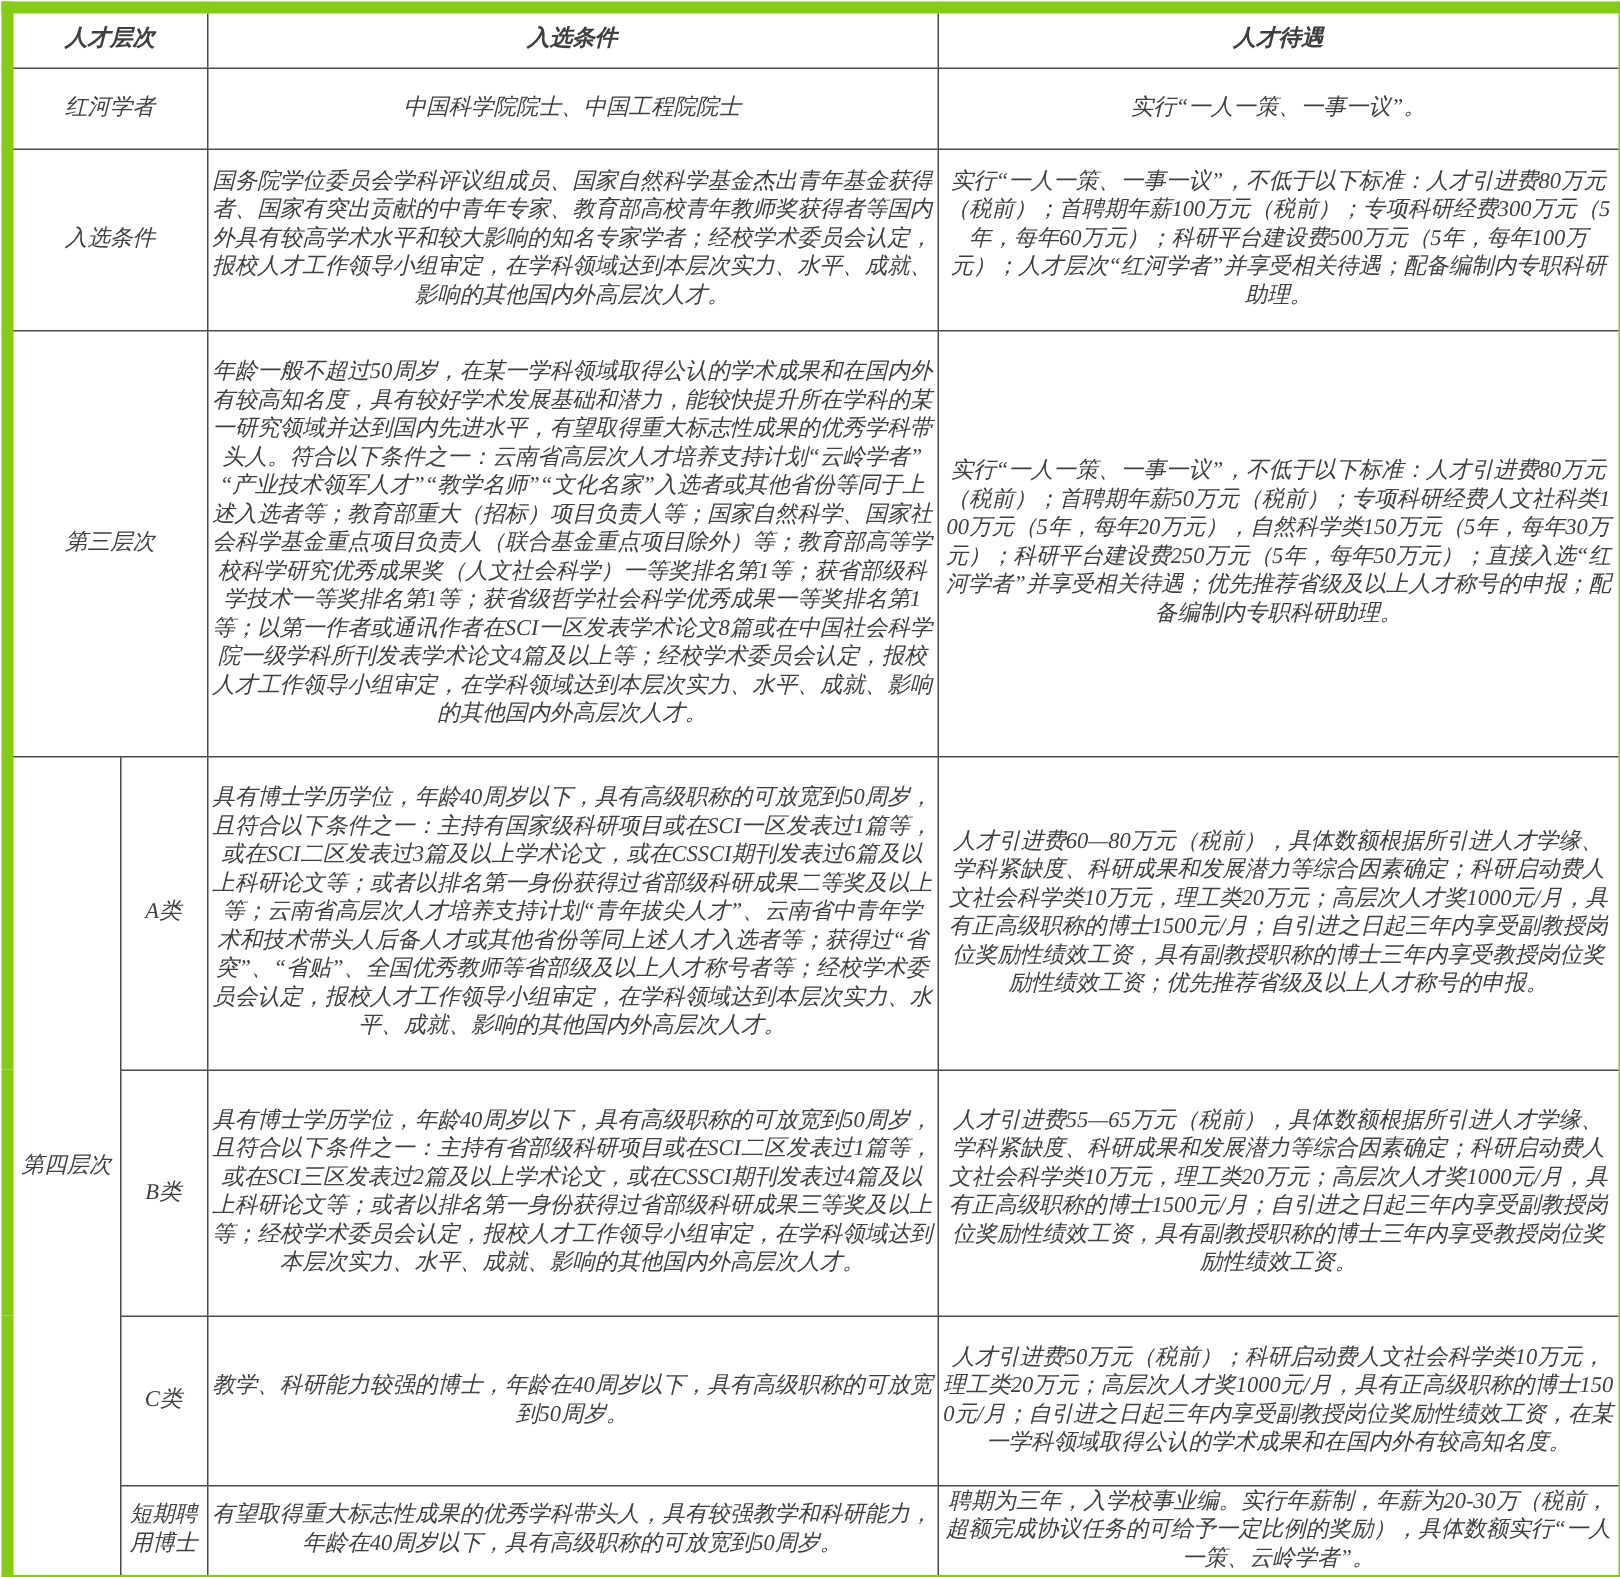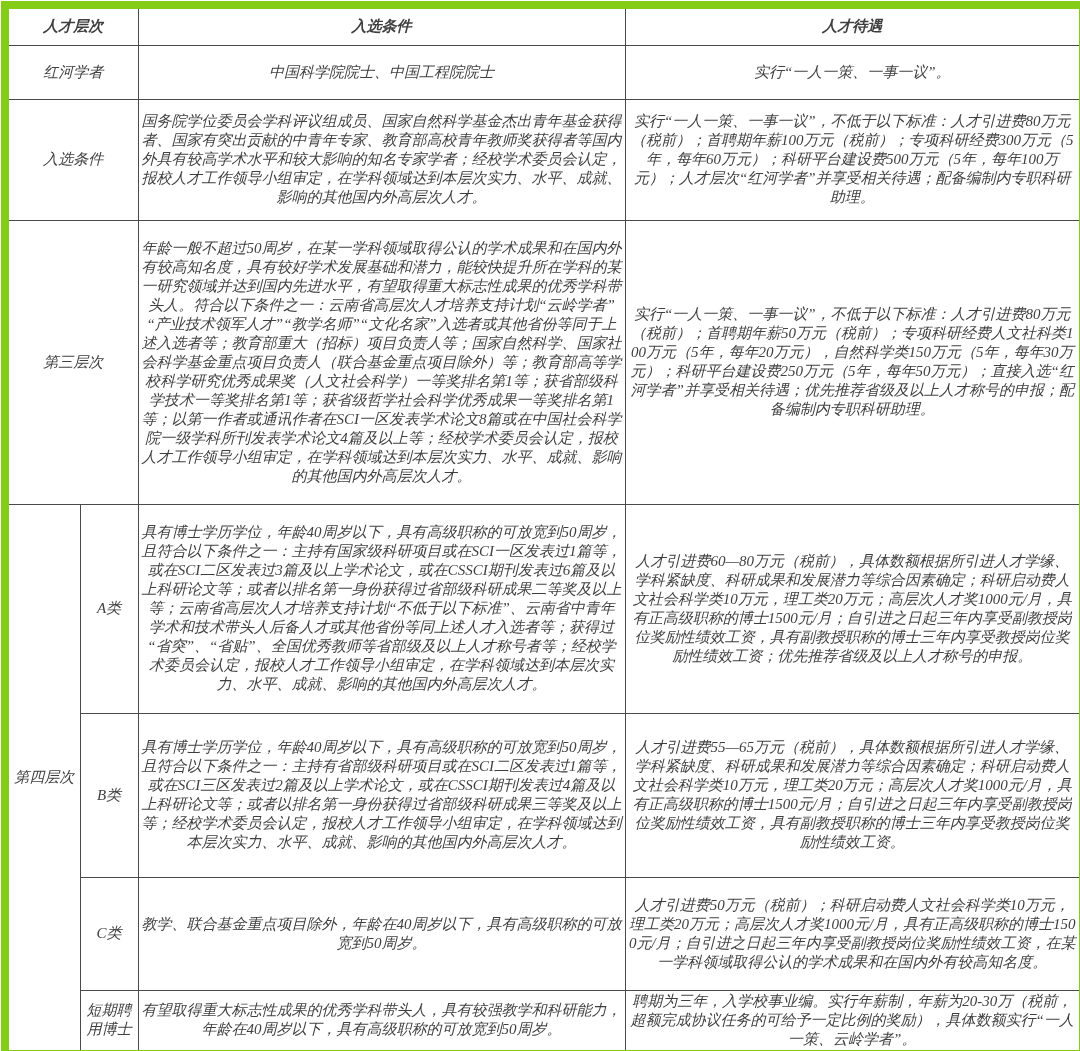--- a/index.html
+++ b/index.html
@@ -78,33 +78,33 @@
 
   <tr class="r-tier3">
     <td class="tier-label" colspan="2">第三层次</td>
     <td>年龄一般不超过50周岁，在某一学科领域取得公认的学术成果和在国内外有较高知名度，具有较好学术发展基础和潜力，能较快提升所在学科的某一研究领域并达到国内先进水平，有望取得重大标志性成果的优秀学科带头人。符合以下条件之一：云南省高层次人才培养支持计划“云岭学者”“产业技术领军人才”“教学名师”“文化名家”入选者或其他省份等同于上述入选者等；教育部重大（招标）项目负责人等；国家自然科学、国家社会科学基金重点项目负责人（联合基金重点项目除外）等；教育部高等学校科学研究优秀成果奖（人文社会科学）一等奖排名第1等；获省部级科学技术一等奖排名第1等；获省级哲学社会科学优秀成果一等奖排名第1等；以第一作者或通讯作者在SCI一区发表学术论文8篇或在中国社会科学院一级学科所刊发表学术论文4篇及以上等；经校学术委员会认定，报校人才工作领导小组审定，在学科领域达到本层次实力、水平、成就、影响的其他国内外高层次人才。</td>
     <td>实行“一人一策、一事一议”，不低于以下标准：人才引进费80万元（税前）；首聘期年薪50万元（税前）；专项科研经费人文社科类100万元（5年，每年20万元），自然科学类150万元（5年，每年30万元）；科研平台建设费250万元（5年，每年50万元）；直接入选“红河学者”并享受相关待遇；优先推荐省级及以上人才称号的申报；配备编制内专职科研助理。</td>
   </tr>
 
   <tr class="r-sub-a">
     <td class="tier-label" rowspan="4">第四层次</td>
     <td class="sub-label">A类</td>
-    <td>具有博士学历学位，年龄40周岁以下，具有高级职称的可放宽到50周岁，且符合以下条件之一：主持有国家级科研项目或在SCI一区发表过1篇等，或在SCI二区发表过3篇及以上学术论文，或在CSSCI期刊发表过6篇及以上科研论文等；或者以排名第一身份获得过省部级科研成果二等奖及以上等；云南省高层次人才培养支持计划“不低于以下标准”、云南省中青年学术和技术带头人后备人才或其他省份等同上述人才入选者等；获得过“省突”、“省贴”、全国优秀教师等省部级及以上人才称号者等；经校学术委员会认定，报校人才工作领导小组审定，在学科领域达到本层次实力、水平、成就、影响的其他国内外高层次人才。</td>
+    <td>具有博士学历学位，年龄40周岁以下，具有高级职称的可放宽到50周岁，且符合以下条件之一：主持有国家级科研项目或在SCI一区发表过1篇等，或在SCI二区发表过3篇及以上学术论文，或在CSSCI期刊发表过6篇及以上科研论文等；或者以排名第一身份获得过省部级科研成果二等奖及以上等；云南省高层次人才培养支持计划“青年拔尖人才”、云南省中青年学术和技术带头人后备人才或其他省份等同上述人才入选者等；获得过“省突”、“省贴”、全国优秀教师等省部级及以上人才称号者等；经校学术委员会认定，报校人才工作领导小组审定，在学科领域达到本层次实力、水平、成就、影响的其他国内外高层次人才。</td>
     <td>人才引进费60—80万元（税前），具体数额根据所引进人才学缘、学科紧缺度、科研成果和发展潜力等综合因素确定；科研启动费人文社会科学类10万元，理工类20万元；高层次人才奖1000元/月，具有正高级职称的博士1500元/月；自引进之日起三年内享受副教授岗位奖励性绩效工资，具有副教授职称的博士三年内享受教授岗位奖励性绩效工资；优先推荐省级及以上人才称号的申报。</td>
   </tr>
 
   <tr class="r-sub-b">
     <td class="sub-label">B类</td>
     <td>具有博士学历学位，年龄40周岁以下，具有高级职称的可放宽到50周岁，且符合以下条件之一：主持有省部级科研项目或在SCI二区发表过1篇等，或在SCI三区发表过2篇及以上学术论文，或在CSSCI期刊发表过4篇及以上科研论文等；或者以排名第一身份获得过省部级科研成果三等奖及以上等；经校学术委员会认定，报校人才工作领导小组审定，在学科领域达到本层次实力、水平、成就、影响的其他国内外高层次人才。</td>
     <td>人才引进费55—65万元（税前），具体数额根据所引进人才学缘、学科紧缺度、科研成果和发展潜力等综合因素确定；科研启动费人文社会科学类10万元，理工类20万元；高层次人才奖1000元/月，具有正高级职称的博士1500元/月；自引进之日起三年内享受副教授岗位奖励性绩效工资，具有副教授职称的博士三年内享受教授岗位奖励性绩效工资。</td>
   </tr>
 
   <tr class="r-sub-c">
     <td class="sub-label">C类</td>
-    <td>教学、联合基金重点项目除外，年龄在40周岁以下，具有高级职称的可放宽到50周岁。</td>
+    <td>教学、科研能力较强的博士，年龄在40周岁以下，具有高级职称的可放宽到50周岁。</td>
     <td>人才引进费50万元（税前）；科研启动费人文社会科学类10万元，理工类20万元；高层次人才奖1000元/月，具有正高级职称的博士1500元/月；自引进之日起三年内享受副教授岗位奖励性绩效工资，在某一学科领域取得公认的学术成果和在国内外有较高知名度。</td>
   </tr>
 
   <tr class="r-sub-d">
     <td class="sub-label">短期聘用博士</td>
     <td>有望取得重大标志性成果的优秀学科带头人，具有较强教学和科研能力，年龄在40周岁以下，具有高级职称的可放宽到50周岁。</td>
     <td>聘期为三年，入学校事业编。实行年薪制，年薪为20-30万（税前，超额完成协议任务的可给予一定比例的奖励），具体数额实行“一人一策、云岭学者”。</td>
   </tr>
 </tbody>
   </table>

